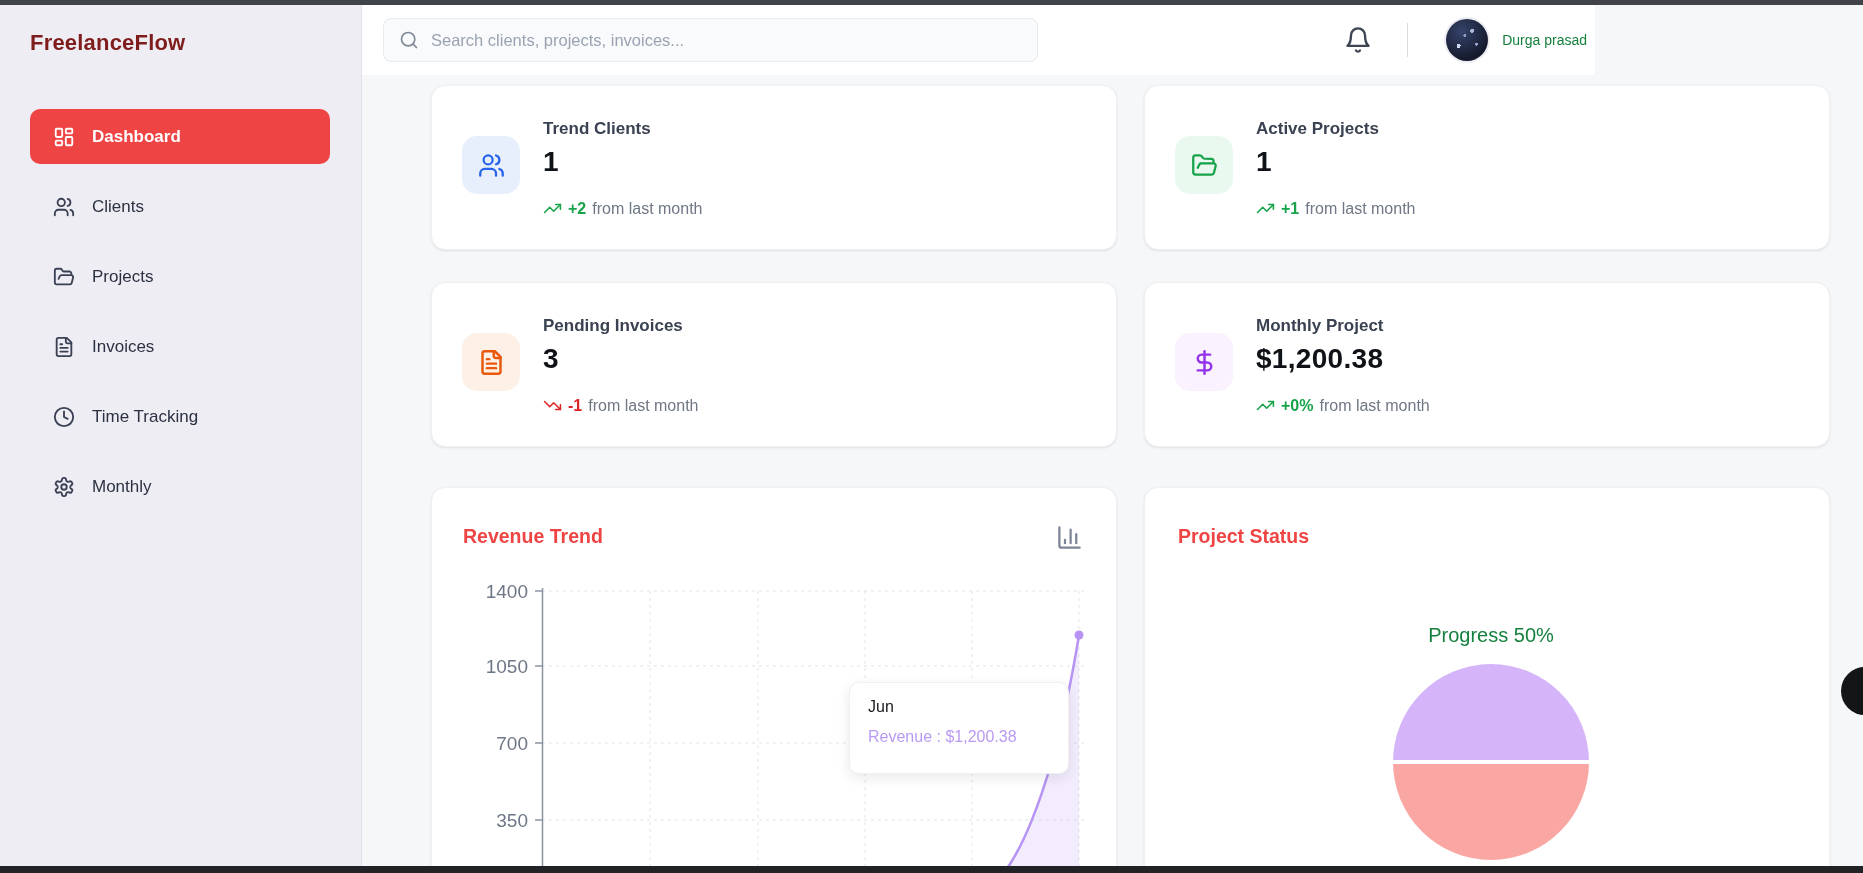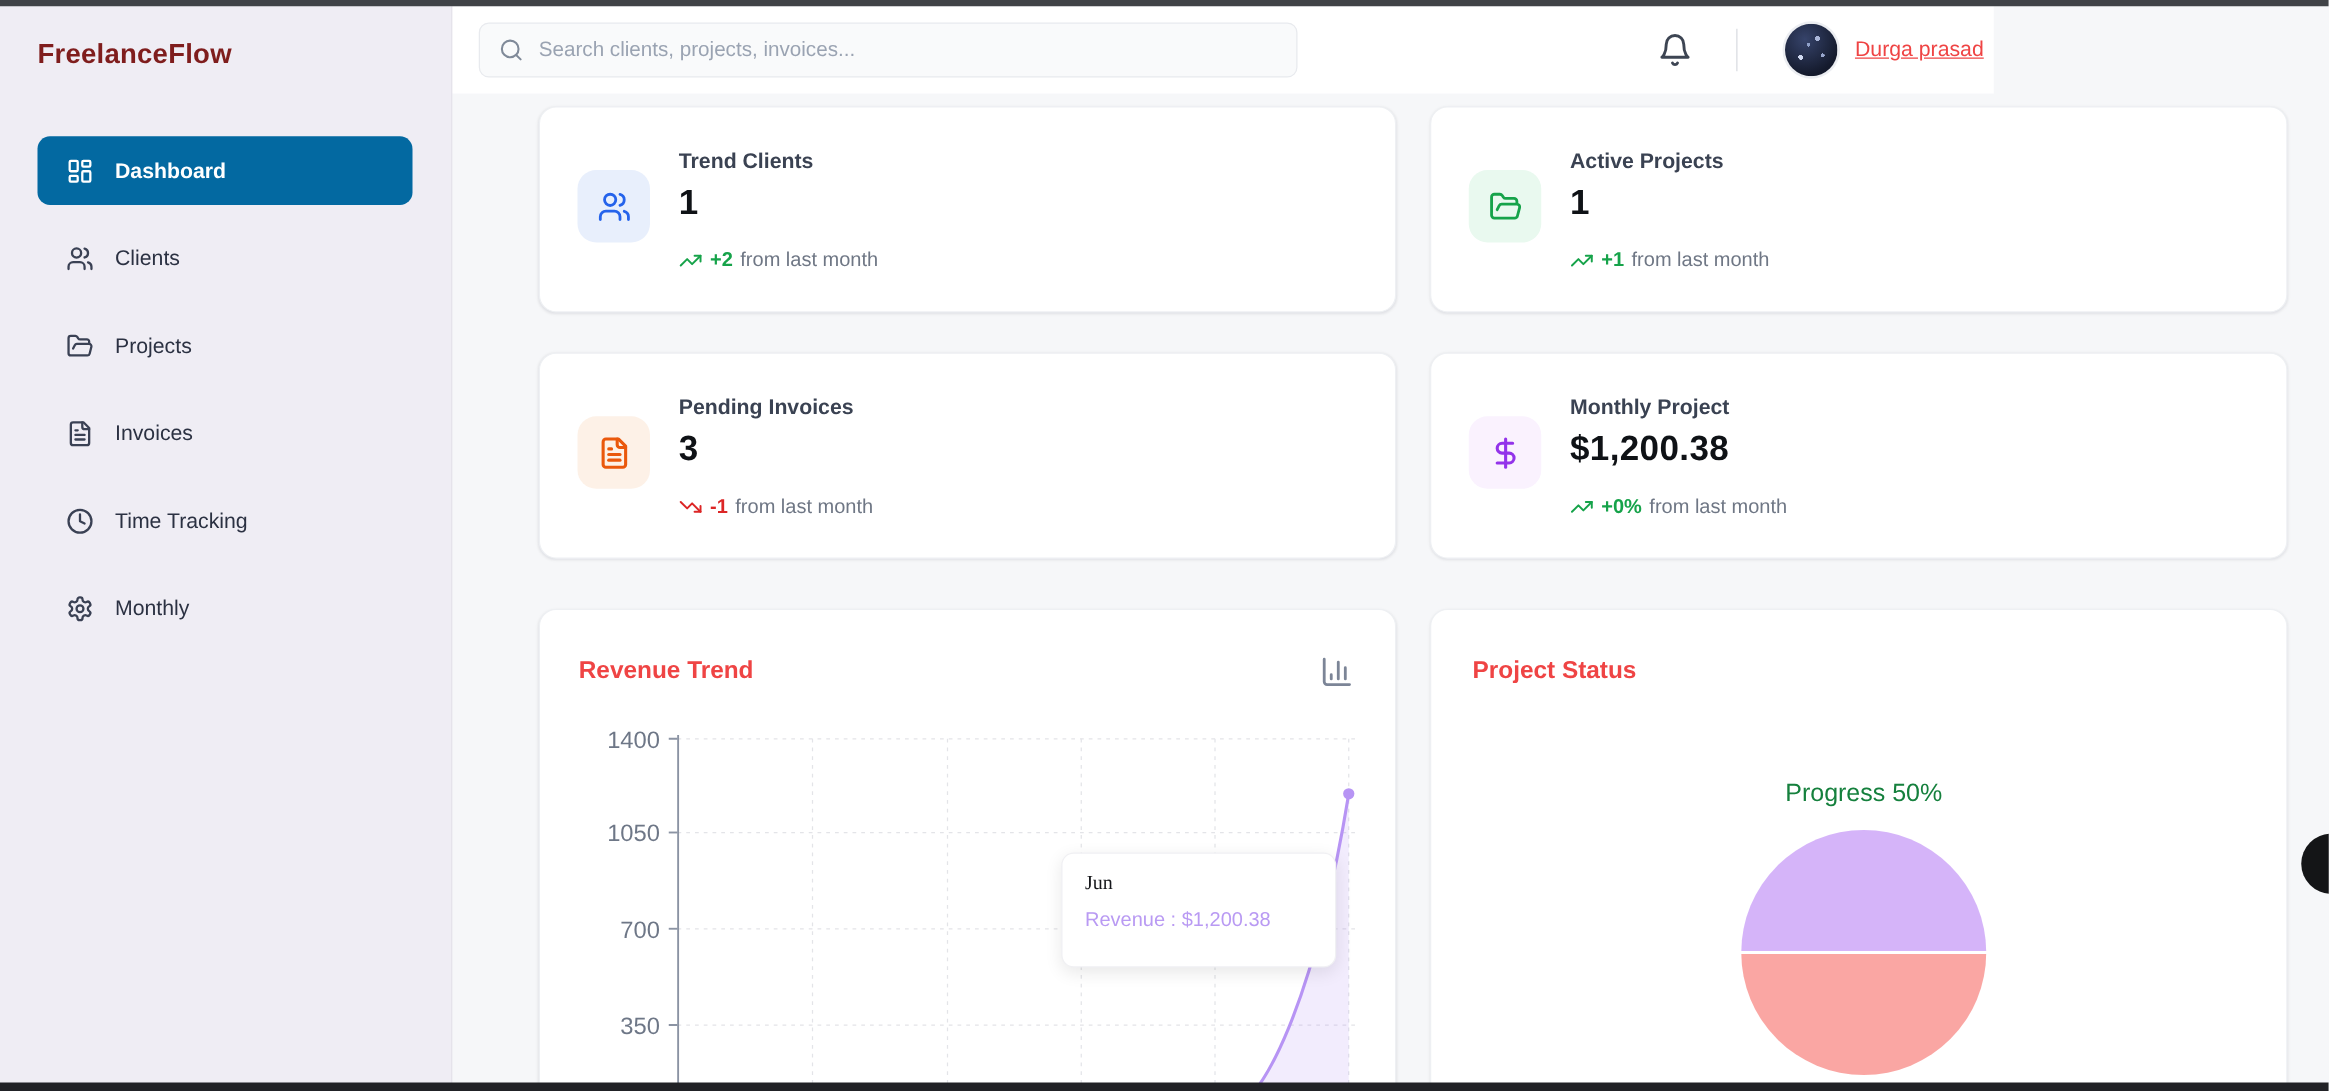--- a/index.html
+++ b/index.html
@@ -57,21 +57,21 @@
   .avatar {
     width:42px; height:42px; border-radius:50%; margin-right:14px; cursor:pointer; flex:0 0 auto;
     background:
       radial-gradient(circle 2px at 30% 64%, #cfd8ef 98%, transparent),
       radial-gradient(circle 2px at 62% 28%, #aab6d8 98%, transparent),
       radial-gradient(circle 1.5px at 72% 60%, #98a6cc 98%, transparent),
       radial-gradient(circle 1.5px at 45% 40%, #8fa0c8 98%, transparent),
       radial-gradient(circle at 38% 30%, #36436a, #141a2c 72%);
     box-shadow:0 0 0 2px #eceef2;
   }
-  .user-name { font-size:17px; font-weight:500; color:#ef4444; white-space:nowrap;text-decoration:underline; }
+  .user-name { font-size:14px; font-weight:500; color:#15803d; white-space:nowrap; }
 
   
   .content { position:absolute; left:362px; top:75px; width:1501px; height:798px; background:#f6f7f9; }
   .card {
     position:absolute; background:#ffffff; border-radius:14px;
     border:1px solid #eef0f3;
     box-shadow:0 1px 3px rgba(16,24,40,.06), 0 1px 2px rgba(16,24,40,.04);
   }
   .stat-card { width:686px; height:165px; }
   #stat-0 { left:69px;  top:10px; }
@@ -97,41 +97,41 @@
   #project-card .card-title { left:33px; }
   .chart-type-icon { position:absolute; right:33px; top:36px; width:27px; height:27px; color:#7c8597; z-index:5; }
 
   .rev-svg { position:absolute; left:0; top:0; }
   .chart-tooltip {
     position:absolute; left:417px; top:194px; width:220px; height:92px;
     background:#ffffff; border:1px solid #f0f0f3; border-radius:10px;
     box-shadow:0 4px 14px rgba(0,0,0,.09);
     padding:15px 18px; z-index:6;
   }
-  .tt-month { font-size:16px; color:#17181c; margin-bottom:12px;font-family:Liberation Serif, serif; }
+  .tt-month { font-size:16px; color:#17181c; margin-bottom:12px; }
   .tt-line  { font-size:16px; color:#b99af3; }
 
   .progress-label {
     position:absolute; left:146px; top:136px; width:400px; text-align:center;
     font-size:20px; color:#c9a6f4; font-weight:500; z-index:4;
   }
   .pie {
     position:absolute; left:248px; top:176px; width:196px; height:196px; border-radius:50%;
     background:linear-gradient(to bottom, #d5b4f9 0 49.2%, #ffffff 49.2% 50.8%, #faa6a3 50.8% 100%);
   }
 </style>
 </head>
 <body>
 
 <div class="top-strip"></div>
 
 <aside class="sidebar">
   <div class="brand">FreelanceFlow</div>
   <nav class="nav">
-    <div class="nav-item active" style="background: #0369a1;">
+    <div class="nav-item active" style="background: #ef4444;">
       <span class="nv-ic">
         <svg viewBox="0 0 24 24" fill="none" stroke="currentColor" stroke-width="2" stroke-linecap="round" stroke-linejoin="round">
             <rect width="7" height="9" x="3" y="3" rx="1"></rect>
             <rect width="7" height="5" x="14" y="3" rx="1"></rect>
             <rect width="7" height="9" x="14" y="12" rx="1"></rect>
             <rect width="7" height="5" x="3" y="16" rx="1"></rect>
           </svg>
       </span>
       <span>Dashboard</span>
     </div>

